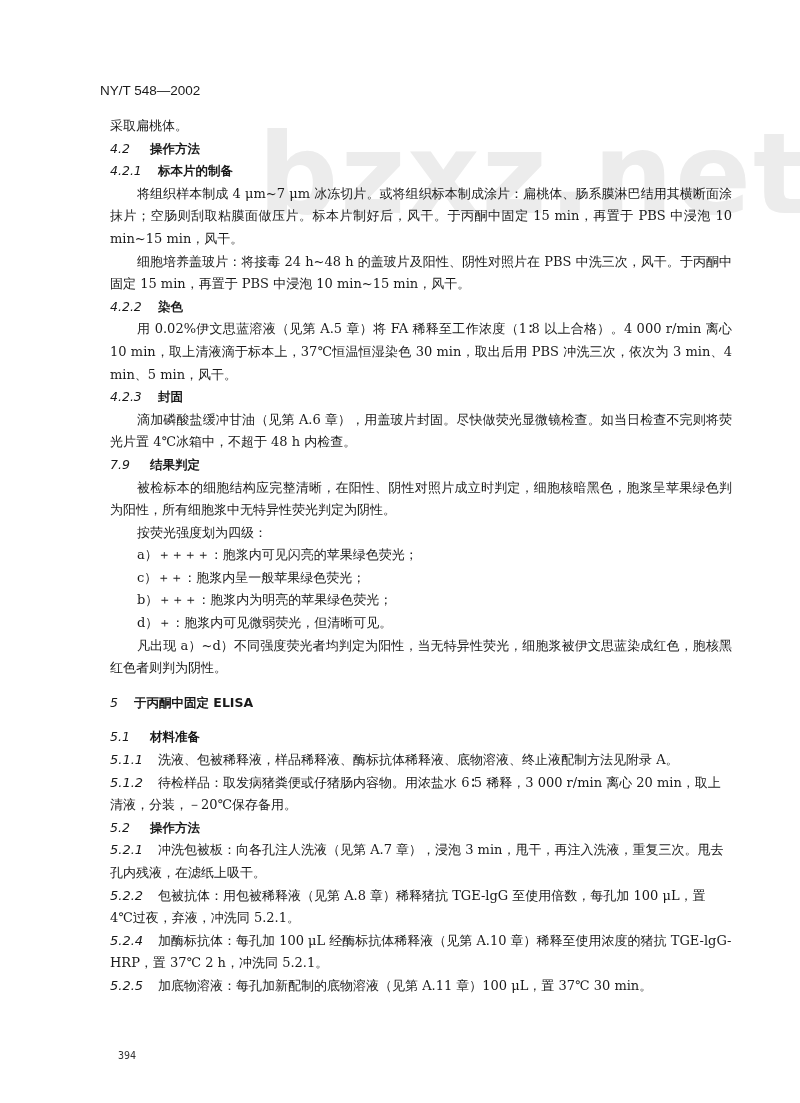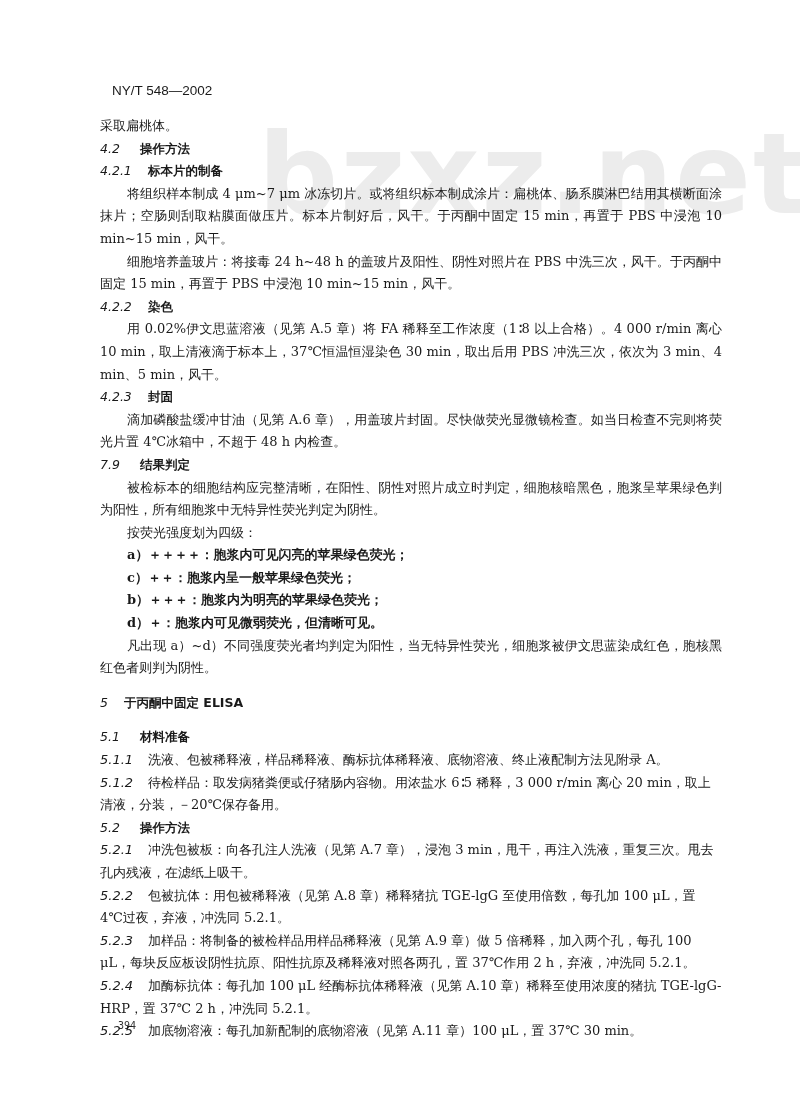--- a/index.html
+++ b/index.html
@@ -2,30 +2,30 @@
 <html><head>
 <meta charset="utf-8">
 <style>
   html, body { margin: 0; padding: 0; background: #ffffff; }
   body { width: 800px; height: 1103px; position: relative; overflow: hidden;
          font-family: "DejaVu Serif", "Liberation Serif", serif; color: #1a1a1a; }
   .watermark { position: absolute; left: 258px; top: 118px; font-family: "DejaVu Sans", "Liberation Sans", sans-serif;
                font-weight: bold; font-size: 112px; letter-spacing: 2px; color: #ececec; line-height: 1; z-index: 0;
                user-select: none; }
   .page { position: absolute; left: 100px; top: 0; width: 622px; z-index: 1; }
-  .hdr { position: absolute; top: 83px; left: 12px; font-size: 13.5px; font-family: "Liberation Sans", sans-serif; }
-  .body { position: absolute; top: 115px; left: 0; width: 622px; font-size: 13px; line-height: 22.6px; }
+  .hdr { position: absolute; top: 83px; left: 0; font-size: 13.5px; font-family: "Liberation Sans", sans-serif; }
+  .body { position: absolute; top: 115px; left: 10px; width: 622px; font-size: 13px; line-height: 22.6px; }
   .p { text-indent: 27px; text-align: justify; }
   .h { font-weight: bold; font-family: "DejaVu Sans", sans-serif; font-size: 12.5px; }
   .num { font-family: "DejaVu Sans", sans-serif; font-weight: normal; display: inline-block; min-width: 40px; font-style: italic; }
   .num.l3 { min-width: 48px; }
   .num.l1 { min-width: 24px; }
-  .item { padding-left: 27px; font-weight: bold; }
+  .item { padding-left: 27px; }
   .gap { height: 12px; }
-  .footer { position: absolute; left: 118px; top: 1020px; font-size: 10px; font-family: "DejaVu Sans Mono", monospace; color: #333; }
+  .footer { position: absolute; left: 118px; top: 1050px; font-size: 10px; font-family: "DejaVu Sans Mono", monospace; color: #333; }
 </style>
 </head>
 <body>
 
 <div class="watermark">bzxz.net</div>
 
 <div class="page">
   <div class="hdr">NY/T 548—2002</div>
 
   <div class="body">
@@ -80,23 +80,20 @@
     <div class="h">
       <span class="num">5.2</span><span>操作方法</span>
     </div>
     <div>
       <span class="num l3">5.2.1</span><span>冲洗包被板：向各孔注人洗液（见第 A.7 章），浸泡 3 min，甩干，再注入洗液，重复三次。甩去孔内残液，在滤纸上吸干。</span>
     </div>
     <div>
       <span class="num l3">5.2.2</span><span>包被抗体：用包被稀释液（见第 A.8 章）稀释猪抗 TGE-lgG 至使用倍数，每孔加 100 μL，置 4℃过夜，弃液，冲洗同 5.2.1。</span>
     </div>
     <div>
-      <span class="num l3">5.2.3</span><span>加样品：将制备的被检样品用样品稀释液（见第 A.9 章）做 5 倍稀释，加入两个孔，每孔 100 μL，每块反应板设阴性抗原、阳性抗原及稀释液对照各两孔，置 37℃作用 2 h，弃液，冲洗同 5.2.1。</span>
-    </div>
-    <div>
       <span class="num l3">5.2.4</span><span>加酶标抗体：每孔加 100 μL 经酶标抗体稀释液（见第 A.10 章）稀释至使用浓度的猪抗 TGE-lgG-HRP，置 37℃ 2 h，冲洗同 5.2.1。</span>
     </div>
     <div>
       <span class="num l3">5.2.5</span><span>加底物溶液：每孔加新配制的底物溶液（见第 A.11 章）100 μL，置 37℃ 30 min。</span>
     </div>
   </div>
 </div>
 
 <div class="footer">394</div>
 

